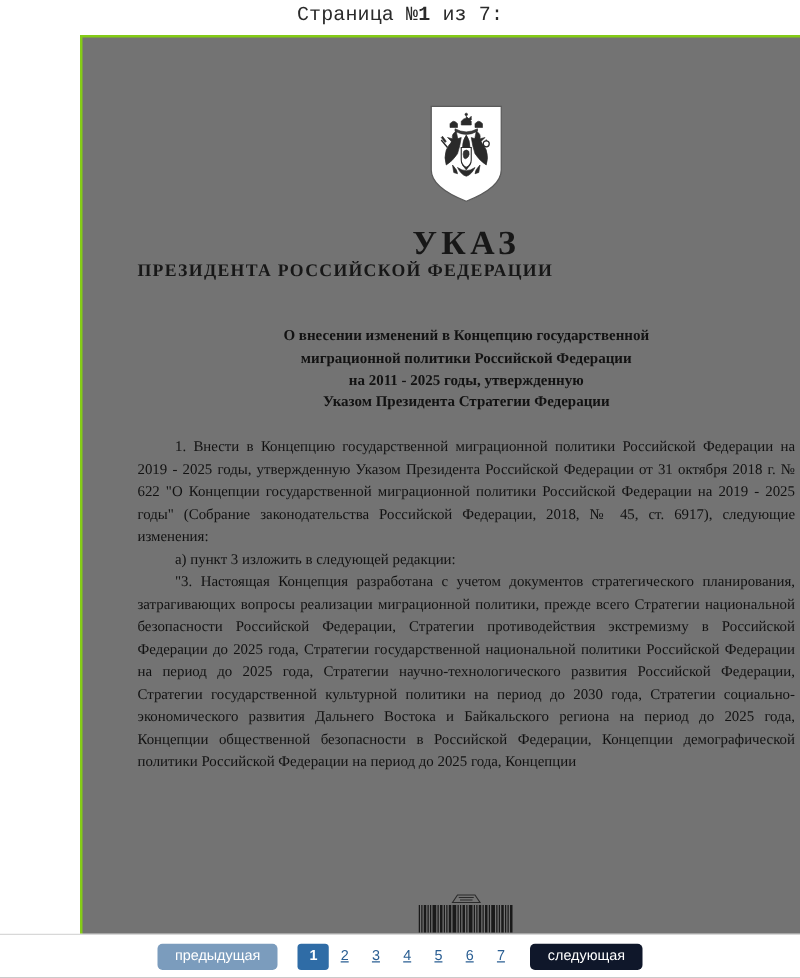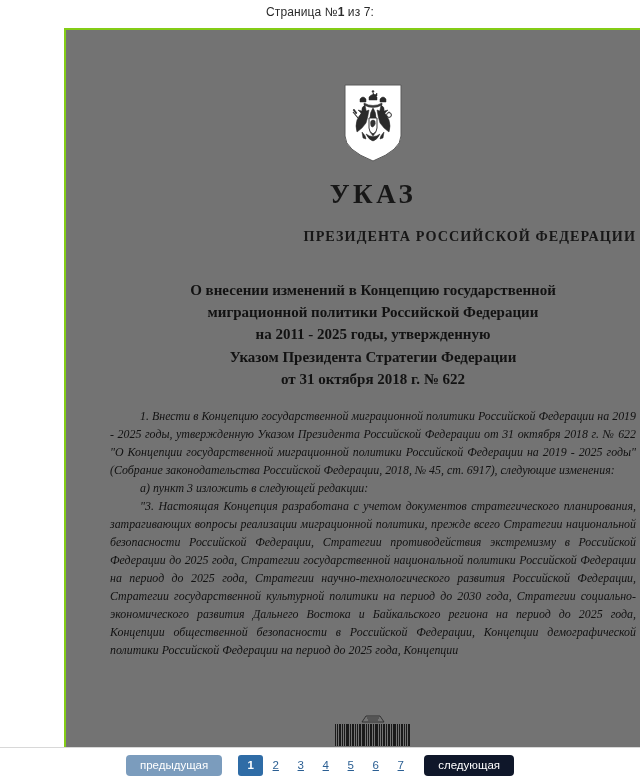--- a/index.html
+++ b/index.html
@@ -17,22 +17,22 @@
 
   
   .viewer-header {
     height: 24px;
     display: flex;
     align-items: center;
     justify-content: center;
     background: #ffffff;
   }
   .viewer-header .page-indicator {
-    font-family: Liberation Sans, sans-serif;
-    font-size: 12px;
+    font-family: Liberation Mono, monospace;
+    font-size: 16px;
     color: #2b2b2b;
     letter-spacing: 0.1px;
   }
   .viewer-header .page-indicator b {
     font-weight: bold;
   }
 
   
   .page-scroll {
     position: relative;
@@ -74,56 +74,55 @@
     text-align: center;
     font-family: "Liberation Serif", serif;
     font-size: 27px;
     font-weight: bold;
     letter-spacing: 3.5px;
     color: #171717;
     margin-top: 19px;
     line-height: 1;
   }
   .ukaz-subtitle {
-    text-align: right;
+    text-align: left;
     font-family: "Liberation Serif", serif;
     font-size: 14.2px;
     font-weight: bold;
     letter-spacing: 1.05px;
     color: #171717;
-    margin-top: 20px;
+    margin-top: 1px;
   }
 
   
   .preamble {
     margin-top: 34px;
     text-align: center;
     font-family: "Liberation Serif", serif;
-    font-size: 15px;
+    font-size: 12px;
     font-weight: bold;
     color: #121212;
     line-height: 1.48;
   }
   .preamble div { white-space: nowrap; }
 
   
   .body-text {
     margin-top: 17px;
     font-family: "Liberation Serif", serif;
     font-size: 11.9px;
     color: #111111;
     text-align: justify;
     line-height: 1.515;
     hyphens: none;
   }
   .body-text p {
     margin: 0;
     text-indent: 30px;
     text-align: justify;
-    font-style: italic;
   }
   .body-text p:last-child { text-align-last: left; }
 
   
   .barcode-area {
     position: absolute;
     left: 0;
     right: 0;
     bottom: 14px;
     display: flex;
@@ -261,21 +260,20 @@
       </div>
 
       <div class="ukaz-title">УКАЗ</div>
       <div class="ukaz-subtitle">ПРЕЗИДЕНТА РОССИЙСКОЙ ФЕДЕРАЦИИ</div>
 
       <div class="preamble">
         <div>О внесении изменений в Концепцию государственной</div>
         <div>миграционной политики Российской Федерации</div>
         <div>на 2011 - 2025 годы, утвержденную</div>
         <div>Указом Президента Стратегии Федерации</div>
-        <div>от 31 октября 2018 г. № 622</div>
       </div>
 
       <div class="body-text">
         <p>1. Внести в Концепцию государственной миграционной политики Российской Федерации на 2019 - 2025 годы, утвержденную Указом Президента Российской Федерации от 31 октября 2018 г. № 622 "О Концепции государственной миграционной политики Российской Федерации на 2019 - 2025 годы" (Собрание законодательства Российской Федерации, 2018, № 45, ст. 6917), следующие изменения:</p>
         <p>а) пункт 3 изложить в следующей редакции:</p>
         <p>"3. Настоящая Концепция разработана с учетом документов стратегического планирования, затрагивающих вопросы реализации миграционной политики, прежде всего Стратегии национальной безопасности Российской Федерации, Стратегии противодействия экстремизму в Российской Федерации до 2025 года, Стратегии государственной национальной политики Российской Федерации на период до 2025 года, Стратегии научно-технологического развития Российской Федерации, Стратегии государственной культурной политики на период до 2030 года, Стратегии социально-экономического развития Дальнего Востока и Байкальского региона на период до 2025 года, Концепции общественной безопасности в Российской Федерации, Концепции демографической политики Российской Федерации на период до 2025 года, Концепции</p>
       </div>
 
       <div class="barcode-area">
         <svg class="barcode-cap" viewBox="0 0 26 9">

